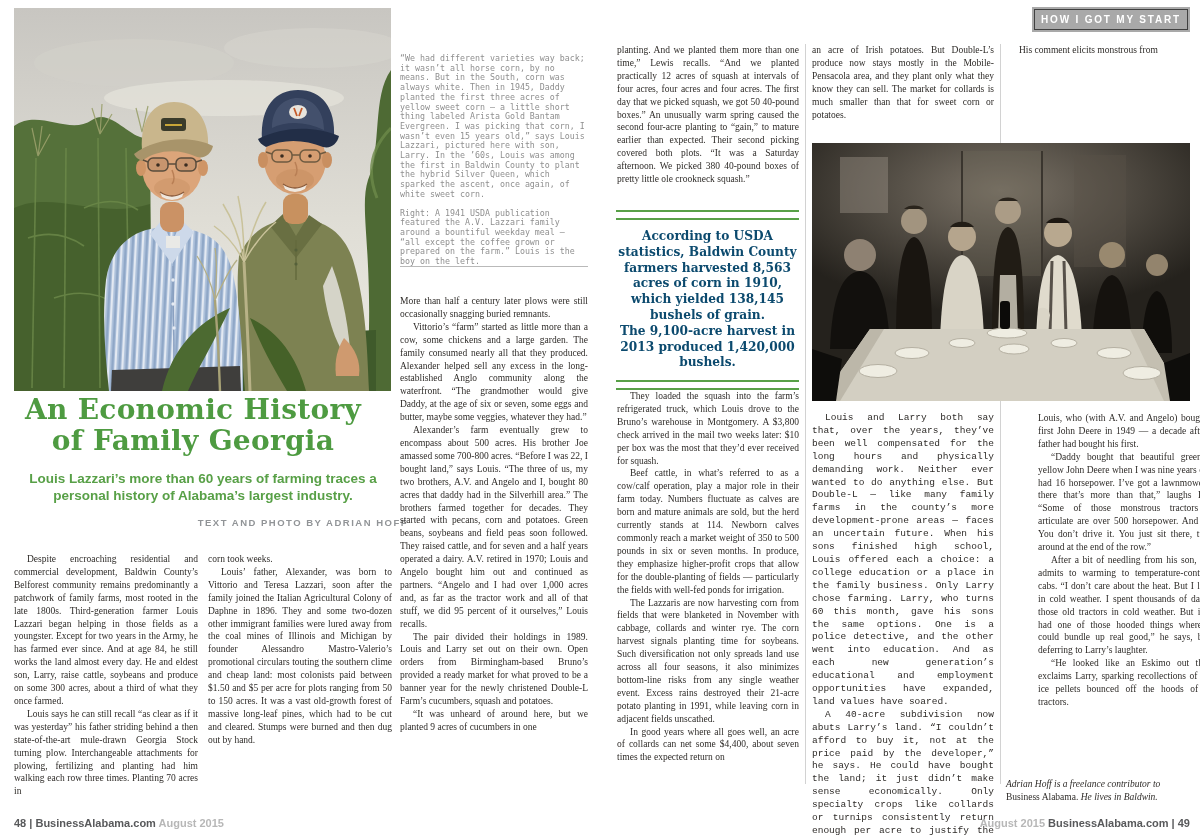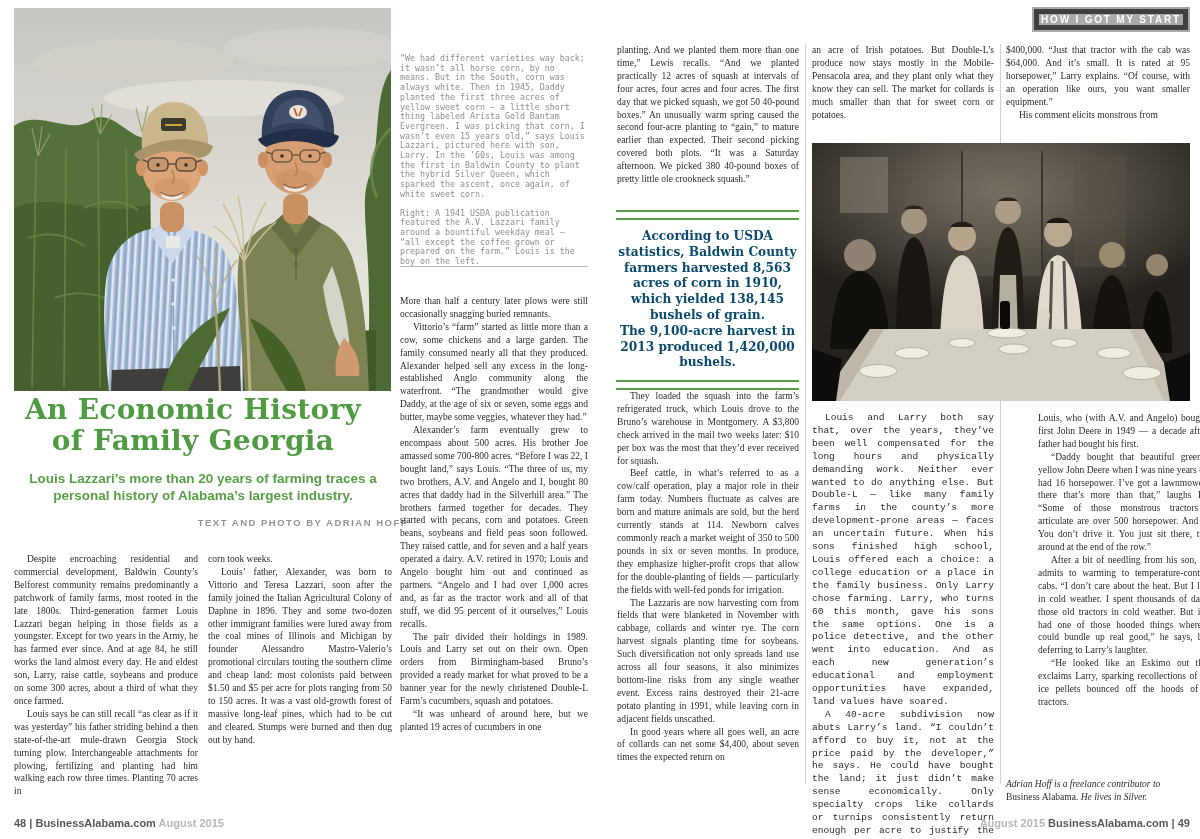--- a/index.html
+++ b/index.html
@@ -25,21 +25,21 @@
           font-family:"Liberation Sans",sans-serif;font-weight:600;color:#919497;
           font-size:9.5px;letter-spacing:1.5px;}
   
   .callout{position:absolute;left:616px;top:210px;width:183px;}
   .drule{height:6px;border-top:2px solid #58a047;border-bottom:2px solid #58a047;}
   .callout .ctext{font-family:"DejaVu Serif",serif;font-weight:bold;color:#0c4a6e;
                   font-size:12.2px;line-height:15.8px;text-align:center;margin:9px 0 0 0;}
   .callout .ctext.last{margin:0 0 9px 0;}
   
   .flag{position:absolute;left:1032px;top:7px;width:158px;height:25px;background:#a9a9a9;}
-  .flag .inner{position:absolute;left:2px;top:2px;right:2px;bottom:2px;border:5px solid #404040;
+  .flag .inner{position:absolute;left:2px;top:2px;right:2px;bottom:2px;border:1px solid #404040;
                display:flex;align-items:center;justify-content:center;
                font-family:"Liberation Sans",sans-serif;font-weight:bold;font-size:10px;
                letter-spacing:1.8px;color:#ffffff;white-space:nowrap;}
   
   .footer{position:absolute;top:817px;font-family:"Liberation Sans",sans-serif;font-size:11px;
           font-weight:bold;color:#58595b;white-space:nowrap;}
   .footer .lite{color:#b7b7b7;}
   
   .vrule{position:absolute;width:1px;background:#d2d2d2;}
   
@@ -183,21 +183,21 @@
           <path d="M201,292 C203,270 203,254 201,240"></path>
           <path d="M201,292 C209,274 215,262 223,252"></path>
       </g>
     </svg>
   </div>
 
   <div class="title">
     <div>An Economic History</div>
     <div>of Family Georgia</div>
   </div>
-  <div class="subtitle">Louis Lazzari’s more than 20 years of farming traces a personal history of Alabama’s largest industry.</div>
+  <div class="subtitle">Louis Lazzari’s more than 60 years of farming traces a personal history of Alabama’s largest industry.</div>
   <div class="byline">TEXT AND PHOTO BY ADRIAN HOFF</div>
 
   <div class="bodycol" style="left:14px;top:553px;width:184px;">
     <p>Despite encroaching residential and commercial development, Baldwin County’s Belforest community remains predominantly a patchwork of family farms, most rooted in the late 1800s. Third-generation farmer Louis Lazzari began helping in those fields as a youngster. Except for two years in the Army, he has farmed ever since. And at age 84, he still works the land almost every day. He and eldest son, Larry, raise cattle, soybeans and produce on some 300 acres, about a third of what they once farmed.</p>
     <p>Louis says he can still recall “as clear as if it was yesterday” his father striding behind a then state-of-the-art mule-drawn Georgia Stock turning plow. Interchangeable attachments for plowing, fertilizing and planting had him walking each row three times. Planting 70 acres in</p>
   </div>
   <div class="bodycol" style="left:208px;top:553px;width:184px;">
     <p class="cont">corn took weeks.</p>
     <p>Louis’ father, Alexander, was born to Vittorio and Teresa Lazzari, soon after the family joined the Italian Agricultural Colony of Daphne in 1896. They and some two-dozen other immigrant families were lured away from the coal mines of Illinois and Michigan by founder Alessandro Mastro-Valerio’s promotional circulars touting the southern clime and cheap land: most colonists paid between $1.50 and $5 per acre for plots ranging from 50 to 150 acres. It was a vast old-growth forest of massive long-leaf pines, which had to be cut and cleared. Stumps were burned and then dug out by hand.</p>
   </div>
@@ -205,21 +205,21 @@
   <div class="caption" style="left:400px;top:46px;width:188px;">
     <p>“We had different varieties way back; it wasn’t all horse corn, by no means. But in the South, corn was always white. Then in 1945, Daddy planted the first three acres of yellow sweet corn — a little short thing labeled Arista Gold Bantam Evergreen. I was picking that corn, I wasn’t even 15 years old,” says Louis Lazzari, pictured here with son, Larry. In the ’60s, Louis was among the first in Baldwin County to plant the hybrid Silver Queen, which sparked the ascent, once again, of white sweet corn.</p>
     <p>Right: A 1941 USDA publication featured the A.V. Lazzari family around a bountiful weekday meal — “all except the coffee grown or prepared on the farm.” Louis is the boy on the left.</p>
   </div>
   <div class="cap-rule" style="left:400px;top:266px;width:188px;"></div>
   <div class="bodycol" style="left:400px;top:295px;width:188px;">
     <p class="cont">More than half a century later plows were still occasionally snagging buried remnants.</p>
     <p>Vittorio’s “farm” started as little more than a cow, some chickens and a large garden. The family consumed nearly all that they produced. Alexander helped sell any excess in the long-established Anglo community along the waterfront. “The grandmother would give Daddy, at the age of six or seven, some eggs and butter, maybe some veggies, whatever they had.”</p>
     <p>Alexander’s farm eventually grew to encompass about 500 acres. His brother Joe amassed some 700-800 acres. “Before I was 22, I bought land,” says Louis. “The three of us, my two brothers, A.V. and Angelo and I, bought 80 acres that daddy had in the Silverhill area.” The brothers farmed together for decades. They started with pecans, corn and potatoes. Green beans, soybeans and field peas soon followed. They raised cattle, and for seven and a half years operated a dairy. A.V. retired in 1970; Louis and Angelo bought him out and continued as partners. “Angelo and I had over 1,000 acres and, as far as the tractor work and all of that stuff, we did 95 percent of it ourselves,” Louis recalls.</p>
     <p>The pair divided their holdings in 1989. Louis and Larry set out on their own. Open orders from Birmingham-based Bruno’s provided a ready market for what proved to be a banner year for the newly christened Double-L Farm’s cucumbers, squash and potatoes.</p>
-    <p>“It was unheard of around here, but we planted 19 acres of cucumbers in one</p>
+    <p>“It was unheard of around here, but we planted 9 acres of cucumbers in one</p>
   </div>
 
   <div class="bodycol" style="left:617px;top:44px;width:182px;">
     <p class="cont">planting. And we planted them more than one time,” Lewis recalls. “And we planted practically 12 acres of squash at intervals of four acres, four acres and four acres. The first day that we picked squash, we got 50 40-pound boxes.” An unusually warm spring caused the second four-acre planting to “gain,” to mature earlier than expected. Their second picking covered both plots. “It was a Saturday afternoon. We picked 380 40-pound boxes of pretty little ole crookneck squash.”</p>
   </div>
   <div class="callout">
     <div class="drule"></div>
     <p class="ctext">According to USDA statistics, Baldwin County farmers harvested 8,563 acres of corn in 1910, which yielded 138,145 bushels of grain.</p>
     <p class="ctext last">The 9,100-acre harvest in 2013 produced 1,420,000 bushels.</p>
     <div class="drule"></div>
@@ -228,21 +228,20 @@
     <p>They loaded the squash into the farm’s refrigerated truck, which Louis drove to the Bruno’s warehouse in Montgomery. A $3,800 check arrived in the mail two weeks later: $10 per box was the most that they’d ever received for squash.</p>
     <p>Beef cattle, in what’s referred to as a cow/calf operation, play a major role in their farm today. Numbers fluctuate as calves are born and mature animals are sold, but the herd currently stands at 114. Newborn calves commonly reach a market weight of 350 to 500 pounds in six or seven months. In produce, they emphasize higher-profit crops that allow for the double-planting of fields — particularly the fields with well-fed ponds for irrigation.</p>
     <p>The Lazzaris are now harvesting corn from fields that were blanketed in November with cabbage, collards and winter rye. The corn harvest signals planting time for soybeans. Such diversification not only spreads land use across all four seasons, it also minimizes bottom-line risks from any single weather event. Excess rains destroyed their 21-acre potato planting in 1991, while leaving corn in adjacent fields unscathed.</p>
     <p>In good years where all goes well, an acre of collards can net some $4,400, about seven times the expected return on</p>
   </div>
 
   <div class="bodycol" style="left:812px;top:44px;width:182px;">
     <p class="cont">an acre of Irish potatoes. But Double-L’s produce now stays mostly in the Mobile-Pensacola area, and they plant only what they know they can sell. The market for collards is much smaller than that for sweet corn or potatoes.</p>
   </div>
   <div class="bodycol" style="left:1006px;top:44px;width:184px;">
-    <p class="cont">$400,000. “Just that tractor with the cab was $64,000. And it’s small. It is rated at 95 horsepower,” Larry explains. “Of course, with an operation like ours, you want smaller equipment.”</p>
     <p>His comment elicits monstrous from</p>
   </div>
 
   <div class="photo" style="left:812px;top:143px;width:378px;height:258px;">
     <svg viewBox="0 0 378 258" preserveAspectRatio="none">
       <defs>
         <radialGradient id="glow" cx="0.5" cy="0.25" r="0.65">
           <stop offset="0" stop-color="#8a8174"></stop>
             <stop offset="1" stop-color="#25221d"></stop>
         </radialGradient>
@@ -302,21 +301,21 @@
     <p>A 40-acre subdivision now abuts Larry’s land. “I couldn’t afford to buy it, not at the price paid by the developer,” he says. He could have bought the land; it just didn’t make sense economically. Only specialty crops like collards or turnips consistently return enough per acre to justify the price. But the market wouldn’t support expanding such plantings on a large scale. And that’s with no investment required beyond the land purchase. Equipping a new farm, comparable to Double-L, would cost $300,000-</p>
   </div>
   <div class="bodycol" style="left:1006px;top:412px;width:184px;margin-left:32px;">
     <p class="cont">Louis, who (with A.V. and Angelo) bought his first John Deere in 1949 — a decade after his father had bought his first.</p>
     <p>“Daddy bought that beautiful green and yellow John Deere when I was nine years old. It had 16 horsepower. I’ve got a lawnmower out there that’s more than that,” laughs Louis. “Some of those monstrous tractors that articulate are over 500 horsepower. And GPS. You don’t drive it. You just sit there, turn it around at the end of the row.”</p>
     <p>After a bit of needling from his son, Louis admits to warming to temperature-controlled cabs. “I don’t care about the heat. But I love it in cold weather. I spent thousands of days on those old tractors in cold weather. But if you had one of those hooded things where you could bundle up real good,” he says, before deferring to Larry’s laughter.</p>
     <p>“He looked like an Eskimo out there!” exclaims Larry, sparking recollections of a day ice pellets bounced off the hoods of their tractors.</p>
   </div>
 
   <div class="contrib">
-    <span class="it">Adrian Hoff is a freelance contributor to </span><span>Business Alabama.</span><span class="it"> He lives in Silver.</span>
+    <span class="it">Adrian Hoff is a freelance contributor to </span><span>Business Alabama.</span><span class="it"> He lives in Baldwin.</span>
   </div>
 
   <div class="footer" style="left:14px;">
     <span>48</span>
     <span>|</span>
     <span>BusinessAlabama.com</span>
     <span class="lite">August 2015</span>
   </div>
   <div class="footer" style="left:900px;width:290px;text-align:right;">
     <span class="lite">August 2015</span>

